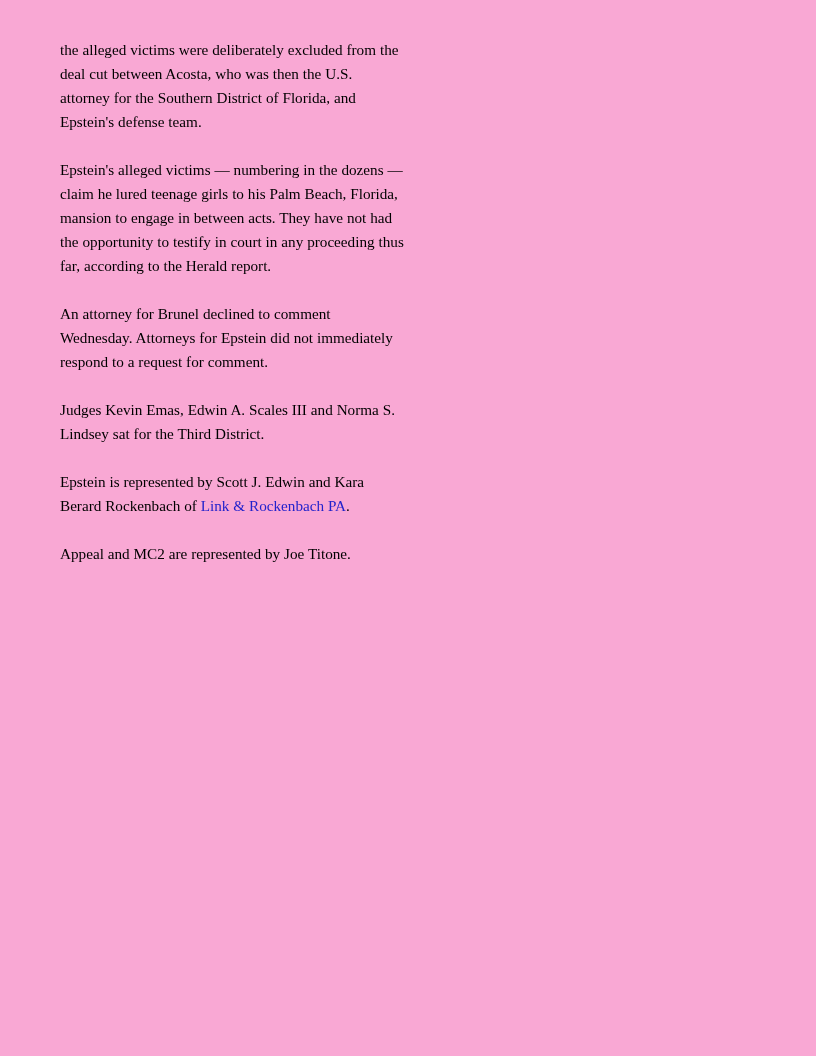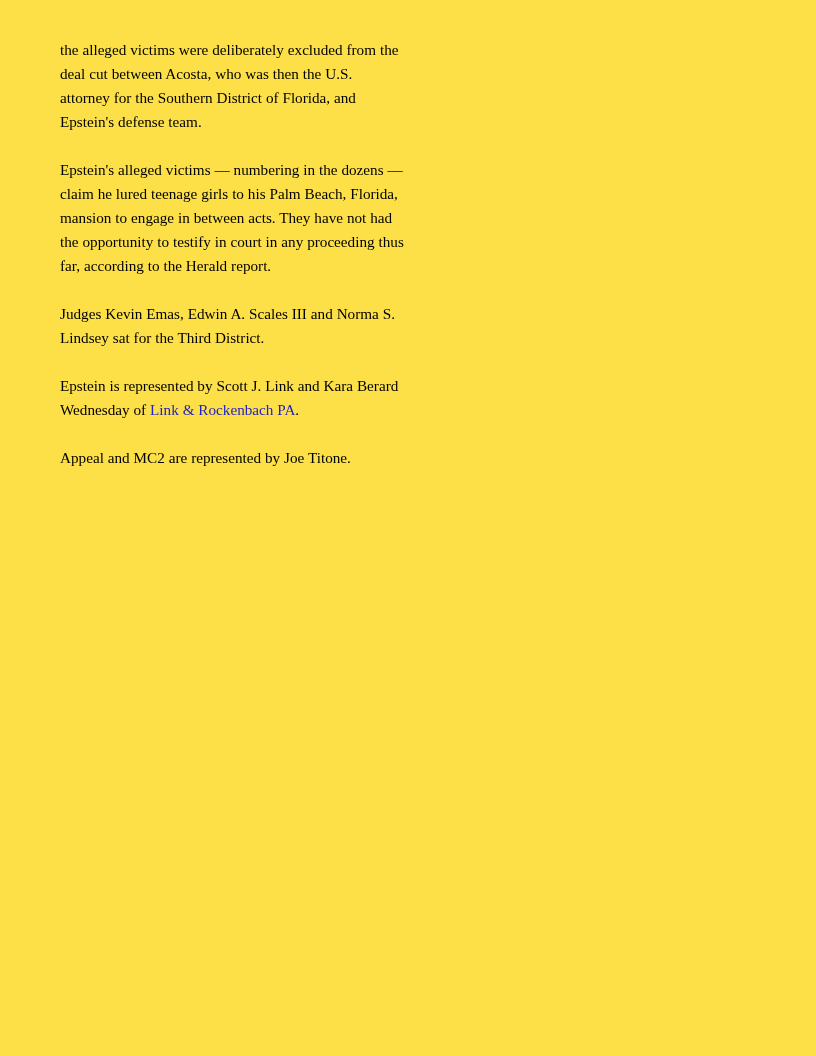--- a/index.html
+++ b/index.html
@@ -10,21 +10,21 @@
   body {
     width: 816px;
     height: 1056px;
     font-family: "Liberation Serif", "DejaVu Serif", serif;
     color: #000000;
   }
   .page {
     position: relative;
     width: 816px;
     height: 1056px;
-    background: #fde047;
+    background: #f9a8d4;
     box-sizing: border-box;
     padding: 38px 60px 0 60px;
   }
   .article {
     width: 345px;
   }
   p.para {
     margin: 0 0 24px 0;
     font-size: 15.2px;
     line-height: 24px;
@@ -46,22 +46,23 @@
 </head>
 <body>
 
 <div class="page">
   <div class="article">
 
     <p class="para">the alleged victims were deliberately excluded from the deal cut between Acosta, who was then the U.S. attorney for the Southern District of Florida, and Epstein's defense team.</p>
 
     <p class="para">Epstein's alleged victims — numbering in the dozens — claim he lured teenage girls to his Palm Beach, Florida, mansion to engage in between acts. They have not had the opportunity to testify in court in any proceeding thus far, according to the Herald report.</p>
 
+    <p class="para">An attorney for Brunel declined to comment Wednesday. Attorneys for Epstein did not immediately respond to a request for comment.</p>
 
     <p class="para">Judges Kevin Emas, Edwin A. Scales III and Norma S. Lindsey sat for the Third District.</p>
 
-    <p class="para"><span>Epstein is represented by Scott J. Link and Kara Berard Wednesday of </span><a class="inline-link" href="#">Link &amp; Rockenbach PA</a><span class="tail">.</span></p>
+    <p class="para"><span>Epstein is represented by Scott J. Edwin and Kara Berard Rockenbach of </span><a class="inline-link" href="#">Link &amp; Rockenbach PA</a><span class="tail">.</span></p>
 
     <p class="para">Appeal and MC2 are represented by Joe Titone.</p>
 
 
   </div>
 </div>
 
 </body></html>

